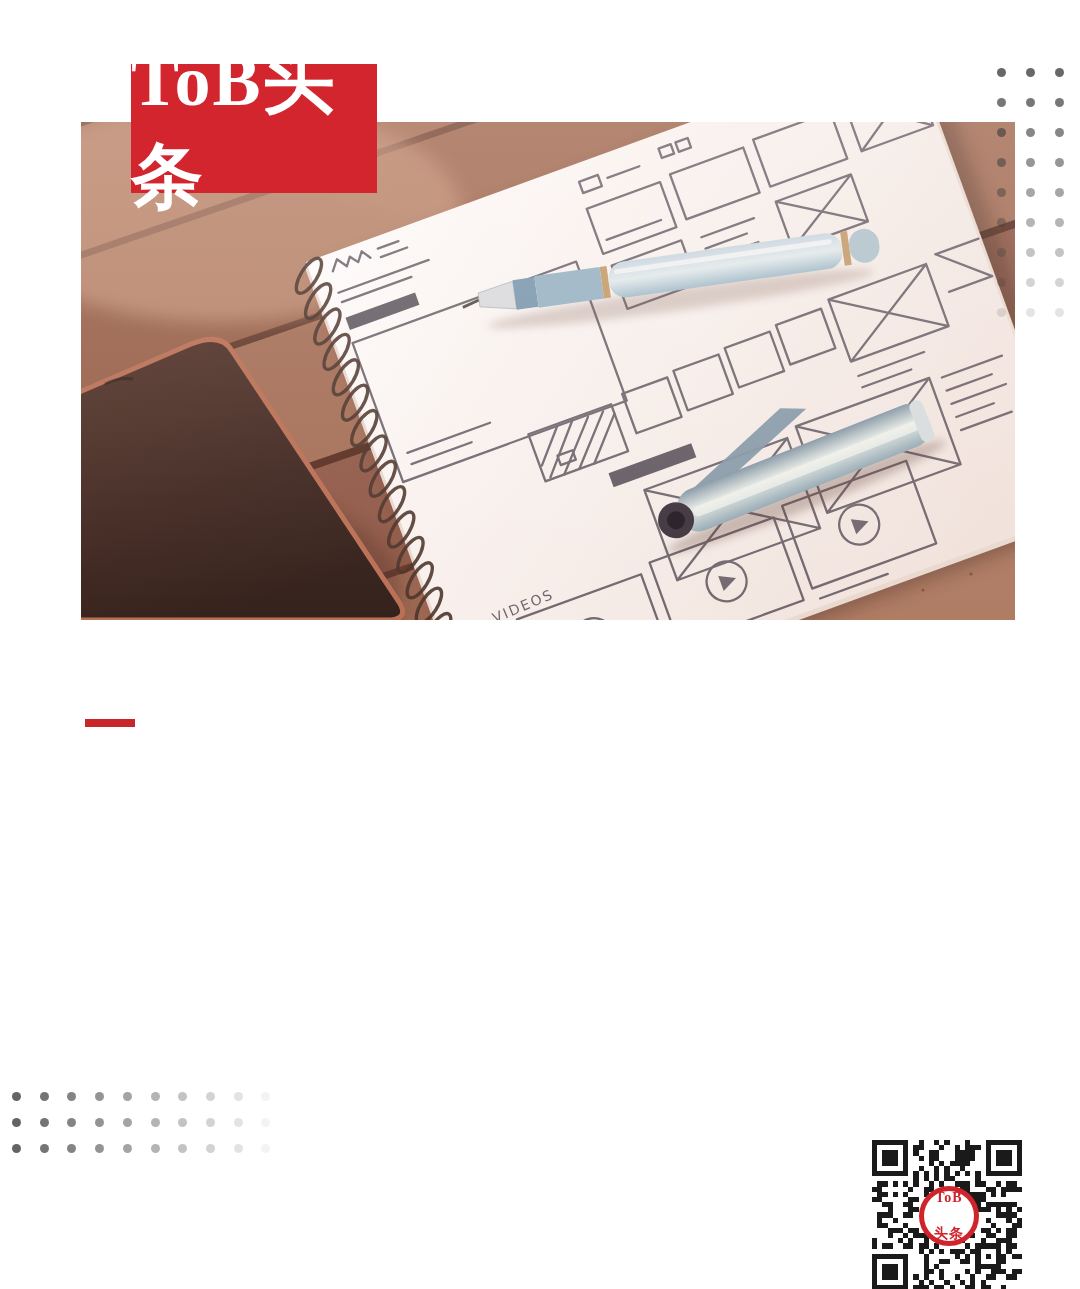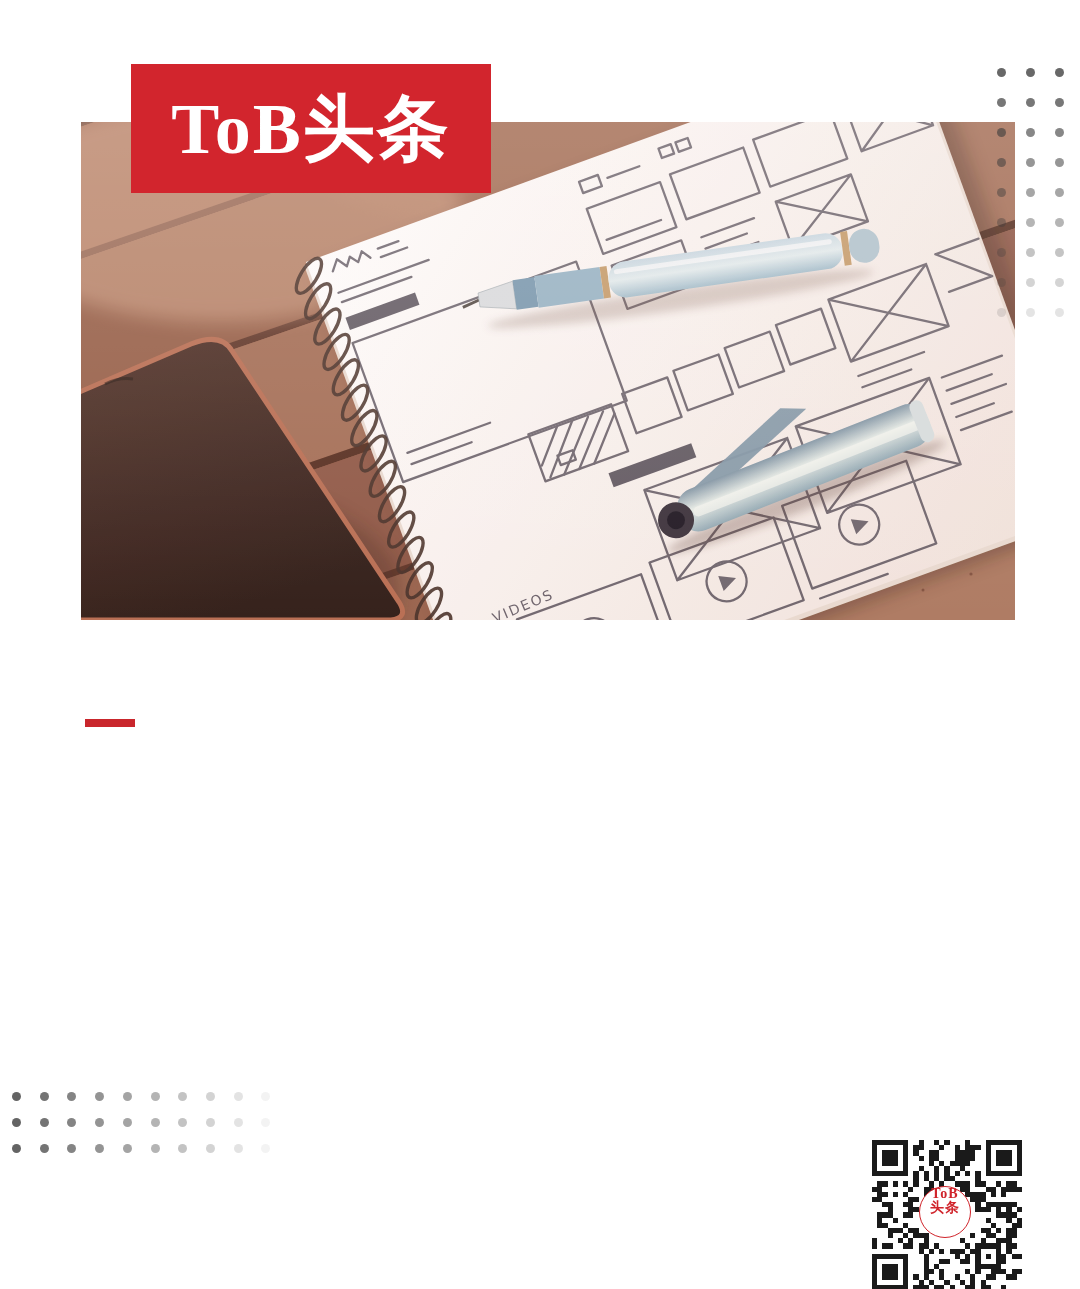--- a/index.html
+++ b/index.html
@@ -1,34 +1,34 @@
 <!DOCTYPE html>
 <html><head>
 <meta charset="utf-8">
 <style>
   html,body{margin:0;padding:0;background:#fff;}
   .canvas{position:relative;width:1080px;height:1289px;background:#fff;overflow:hidden;
           font-family:"Liberation Sans",sans-serif;}
   .hero{position:absolute;left:81px;top:122px;width:934px;height:498px;}
   .hero svg{display:block;}
-  .logo{position:absolute;left:131px;top:64px;width:360px;height:129px;
+  .logo{position:absolute;left:131px;top:64px;width:246px;height:129px;
         display:flex;align-items:center;justify-content:center;
         font-family:"Liberation Serif",serif;font-weight:700;font-size:72px;
         letter-spacing:2px;z-index:5;}
   .dash{position:absolute;left:85px;top:719px;width:50px;height:8px;z-index:2;}
   .para{position:absolute;left:85px;top:756px;width:914px;margin:0;
         font-size:35px;line-height:58px;letter-spacing:0.5px;z-index:2;
         font-family:"Liberation Sans",sans-serif;}
   .dotgrid{position:absolute;z-index:6;}
   .dot{position:absolute;width:9px;height:9px;border-radius:50%;}
   .qr{position:absolute;left:872px;top:1140px;width:150px;height:150px;z-index:4;}
   .qr svg{display:block;}
   .qr-badge{position:absolute;left:47px;top:46px;width:50px;height:50px;border-radius:50%;
-            background:#fff;border:1px solid #0c4a6e;display:flex;flex-direction:column;
-            align-items:center;justify-content:flex-start;font-family:"Liberation Serif",serif;
+            background:#fff;border:5px solid #0c4a6e;display:flex;flex-direction:column;
+            align-items:center;justify-content:space-between;font-family:"Liberation Serif",serif;
             font-weight:700;}
   .qr-badge span{font-size:14px;line-height:1.02;letter-spacing:1px;}
 </style>
 </head>
 <body>
 
 <div class="canvas">
 
   <div class="hero">
     <svg width="934" height="498" viewBox="0 0 934 498" xmlns="http://www.w3.org/2000/svg">

